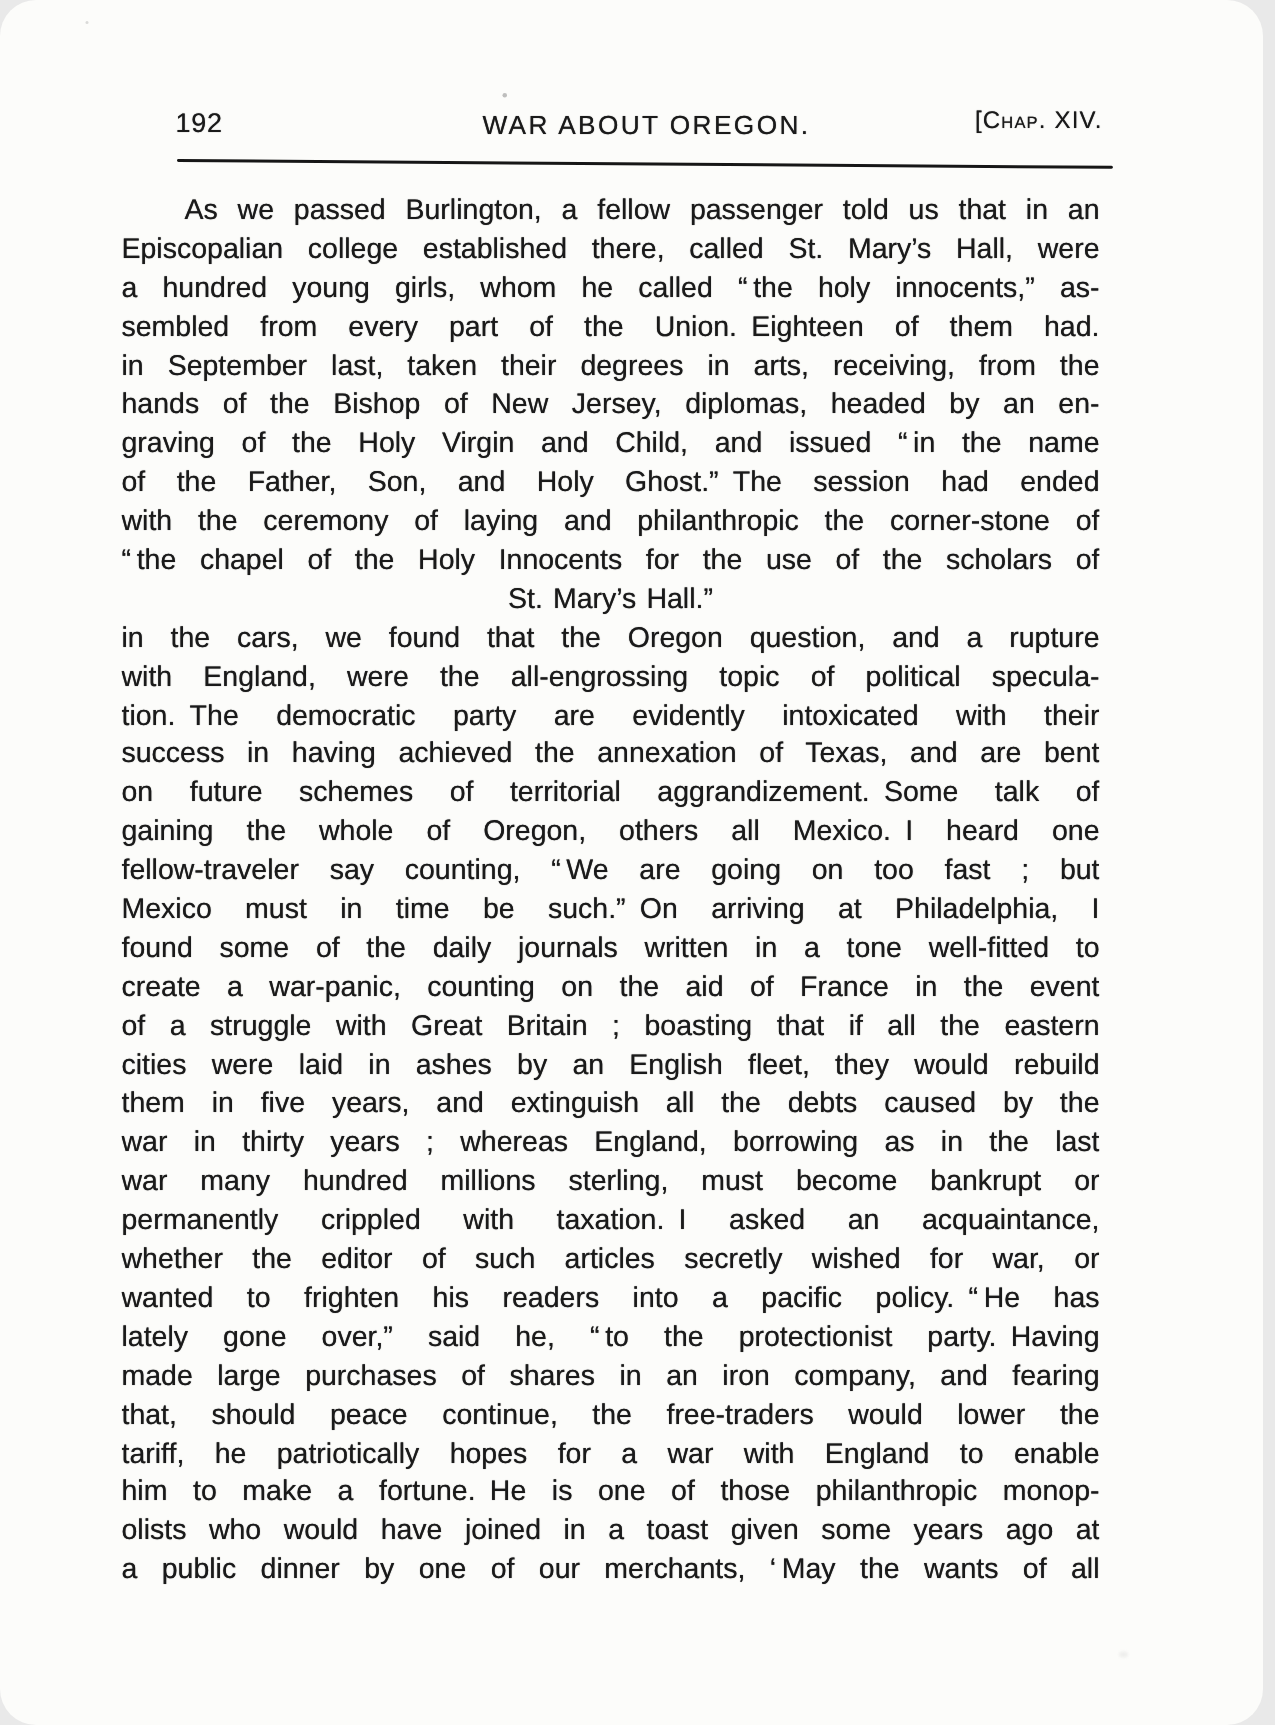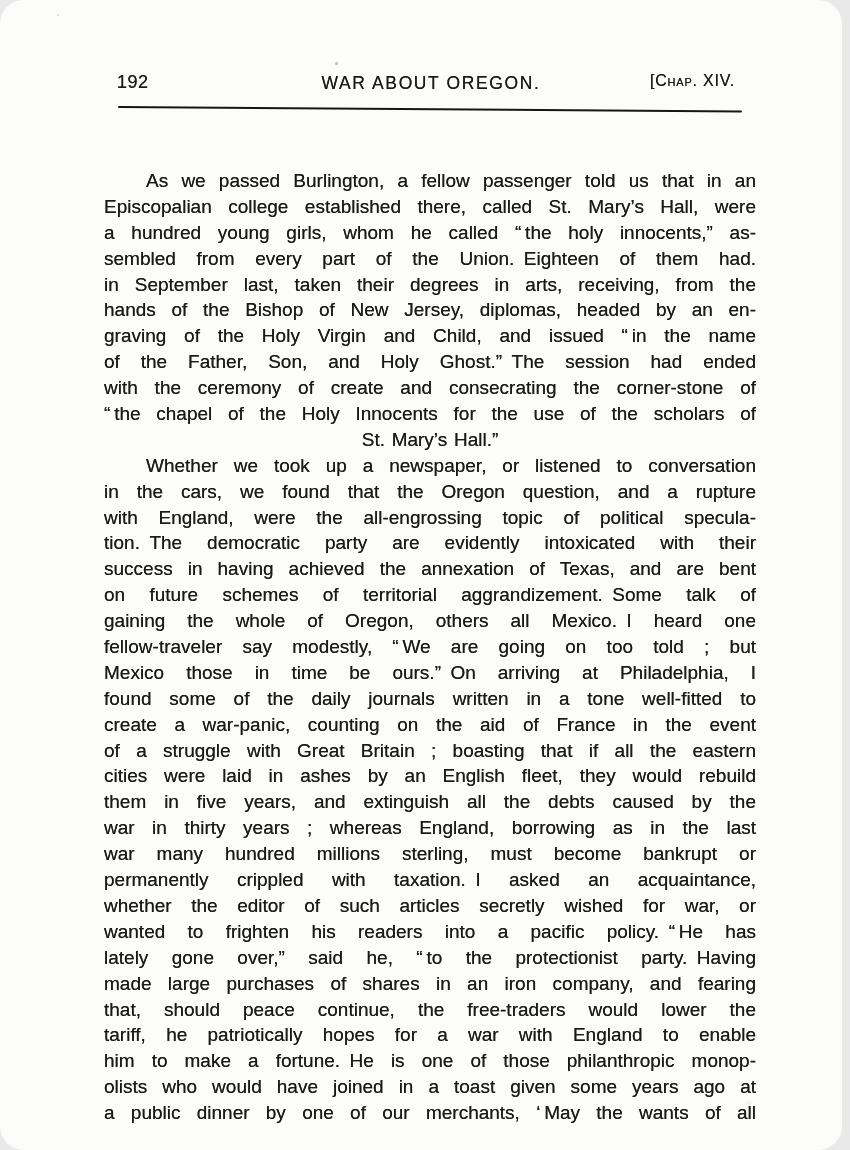--- a/index.html
+++ b/index.html
@@ -54,25 +54,24 @@
     background: #161616;
     border-radius: 1px;
     transform: rotate(0.42deg);
     transform-origin: 0 0;
   }
 
   
   .body-text {
     position: absolute;
     top: 130px;
-    left: 104px;
+    left: 81px;
     width: 652px;
     font-size: 19px;
     word-spacing: 1.4px;
-    margin-top: 40px;
   }
   .line {
     height: 25.9px;
     overflow: hidden;
     text-align: justify;
   }
   .line::after {            
     content: "";
     display: inline-block;
     width: 100%;
@@ -108,32 +107,31 @@
 
   <div class="body-text" id="body-text">
       <div class="line indent">As we passed Burlington, a fellow passenger told us that in an</div>
       <div class="line">Episcopalian college established there, called St. Mary’s Hall, were</div>
       <div class="line">a hundred young girls, whom he called “ the holy innocents,” as-</div>
       <div class="line">sembled from every part of the Union. Eighteen of them had.</div>
       <div class="line">in September last, taken their degrees in arts, receiving, from the</div>
       <div class="line">hands of the Bishop of New Jersey, diplomas, headed by an en-</div>
       <div class="line">graving of the Holy Virgin and Child, and issued “ in the name</div>
       <div class="line">of the Father, Son, and Holy Ghost.” The session had ended</div>
-      <div class="line">with the ceremony of create and consecrating the corner-stone of</div>
+      <div class="line">with the ceremony of laying and philanthropic the corner-stone of</div>
       <div class="line">“ the chapel of the Holy Innocents for the use of the scholars of</div>
       <div class="line noju">St. Mary’s Hall.”</div>
-      <div class="line indent">Whether we took up a newspaper, or listened to conversation</div>
       <div class="line">in the cars, we found that the Oregon question, and a rupture</div>
       <div class="line">with England, were the all-engrossing topic of political specula-</div>
       <div class="line">tion. The democratic party are evidently intoxicated with their</div>
       <div class="line">success in having achieved the annexation of Texas, and are bent</div>
       <div class="line">on future schemes of territorial aggrandizement. Some talk of</div>
       <div class="line">gaining the whole of Oregon, others all Mexico. I heard one</div>
-      <div class="line">fellow-traveler say modestly, “ We are going on too told ; but</div>
-      <div class="line">Mexico those in time be ours.” On arriving at Philadelphia, I</div>
+      <div class="line">fellow-traveler say counting, “ We are going on too fast ; but</div>
+      <div class="line">Mexico must in time be such.” On arriving at Philadelphia, I</div>
       <div class="line">found some of the daily journals written in a tone well-fitted to</div>
       <div class="line">create a war-panic, counting on the aid of France in the event</div>
       <div class="line">of a struggle with Great Britain ; boasting that if all the eastern</div>
       <div class="line">cities were laid in ashes by an English fleet, they would rebuild</div>
       <div class="line">them in five years, and extinguish all the debts caused by the</div>
       <div class="line">war in thirty years ; whereas England, borrowing as in the last</div>
       <div class="line">war many hundred millions sterling, must become bankrupt or</div>
       <div class="line">permanently crippled with taxation. I asked an acquaintance,</div>
       <div class="line">whether the editor of such articles secretly wished for war, or</div>
       <div class="line">wanted to frighten his readers into a pacific policy. “ He has</div>

